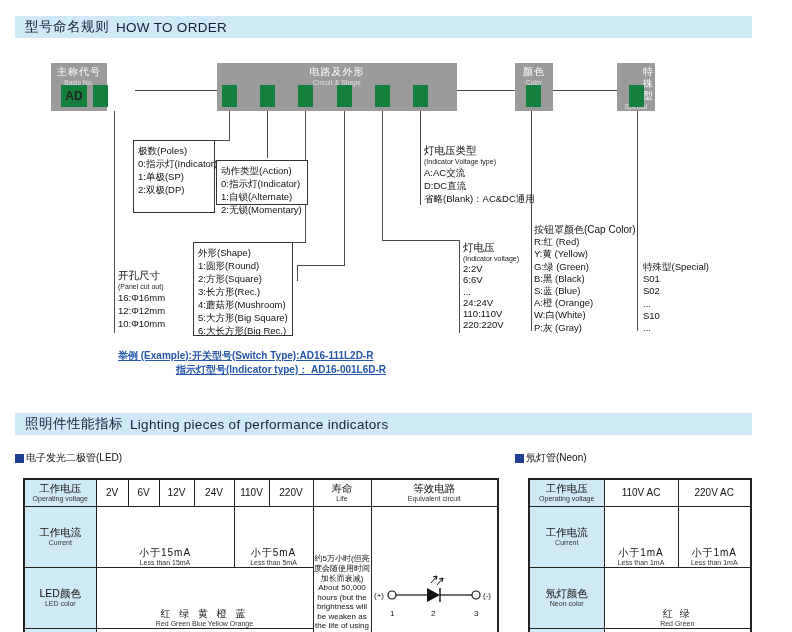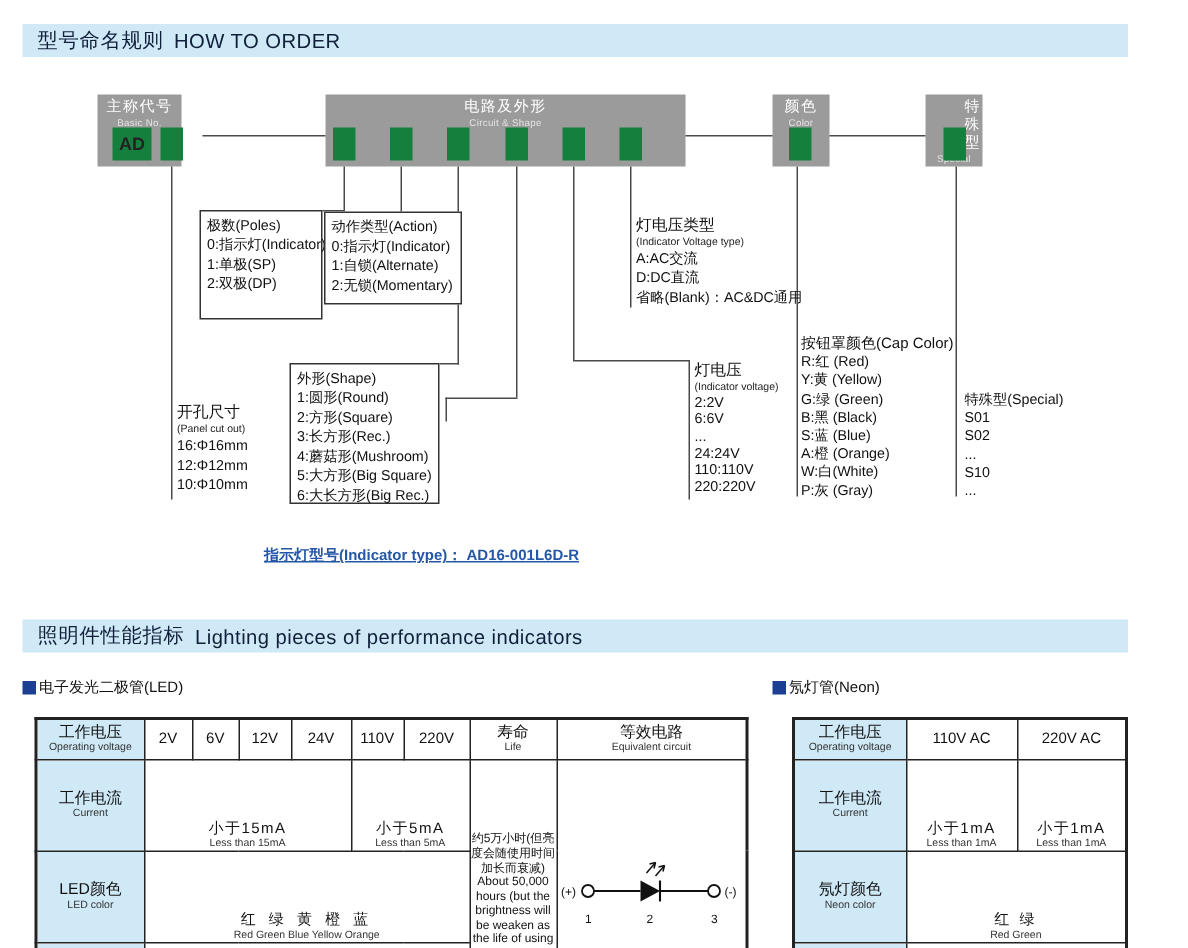--- a/index.html
+++ b/index.html
@@ -46,21 +46,21 @@
 </head>
 <body>
 
 <div id="page">
 
   <div class="bar" style="top:16px;">
     <span class="zh-t">型号命名规则</span>
     <span class="en-t">HOW TO ORDER</span>
   </div>
 
-  <div class="gbox" style="left:65px;top:63px;width:56px;height:48px;">
+  <div class="gbox" style="left:51px;top:63px;width:56px;height:48px;">
     <div class="glabel">
       <span class="zh" style="font-size:10px;color:#fff;">主称代号</span>
       <span class="en" style="color:#e3e3e3;">Basic No.</span>
     </div>
     <div class="wslot ad" style="left:10px;">AD</div>
     <div class="wslot" style="left:42px;"></div>
   </div>
 
   <div class="gbox" style="left:217px;top:63px;width:240px;height:48px;">
     <div class="glabel">
@@ -111,21 +111,21 @@
   <div class="vline" style="left:531px;top:111px;height:220px;"></div>
   <div class="vline" style="left:637px;top:111px;height:220px;"></div>
 
   <div class="annbox" style="left:133px;top:140px;width:82px;height:73px;">
     <span class="ann-line">极数(Poles)</span>
     <span class="ann-line">0:指示灯(Indicator)</span>
     <span class="ann-line">1:单极(SP)</span>
     <span class="ann-line">2:双极(DP)</span>
   </div>
 
-  <div class="annbox" style="left:216px;top:141px;width:92px;height:62px;">
+  <div class="annbox" style="left:216px;top:160px;width:92px;height:45px;">
     <span class="ann-line">动作类型(Action)</span>
     <span class="ann-line">0:指示灯(Indicator)</span>
     <span class="ann-line">1:自锁(Alternate)</span>
     <span class="ann-line">2:无锁(Momentary)</span>
   </div>
 
   <div class="annbox" style="left:193px;top:242px;width:100px;height:94px;">
     <span class="ann-line">外形(Shape)</span>
     <span class="ann-line">1:圆形(Round)</span>
     <span class="ann-line">2:方形(Square)</span>
@@ -177,20 +177,21 @@
 
   <div class="anntext lh12" style="left:643px;top:261px;">
     <span class="ann-line">特殊型(Special)</span>
     <span class="ann-line">S01</span>
     <span class="ann-line">S02</span>
     <span class="ann-line">...</span>
     <span class="ann-line">S10</span>
     <span class="ann-line">...</span>
   </div>
 
+  <div class="example" style="left:118px;top:349px;">举例 (Example):开关型号(Switch Type):AD16-111L2D-R</div>
   <div class="example" style="left:176px;top:363px;">指示灯型号(Indicator type)： AD16-001L6D-R</div>
 
   <div class="bar" style="top:413px;">
     <span class="zh-t">照明件性能指标</span>
     <span class="en-t">Lighting pieces of performance indicators</span>
   </div>
 
   <div class="bullet-label" style="left:15px;top:451px;">
     <span class="sq"></span>
     <span>电子发光二极管(LED)</span>

